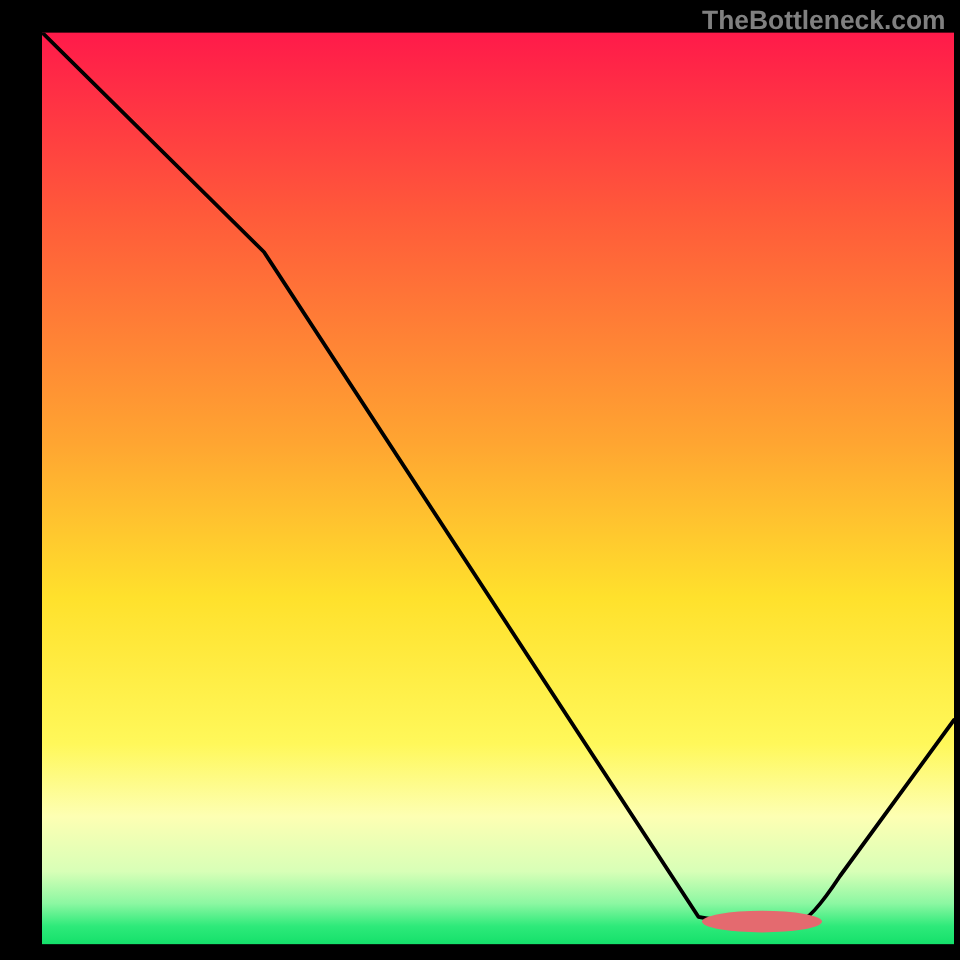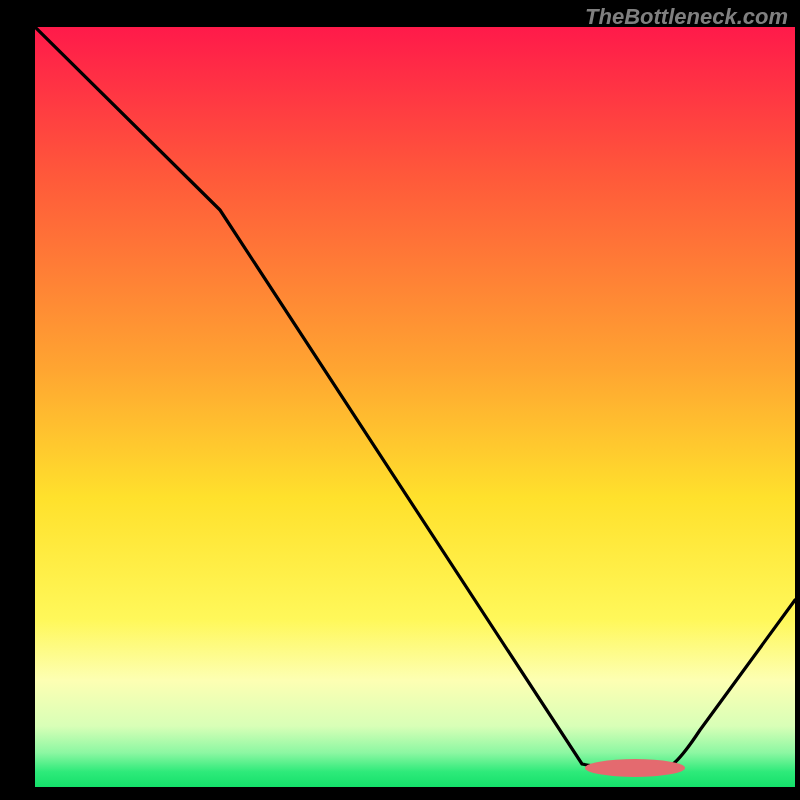--- a/index.html
+++ b/index.html
@@ -10,21 +10,20 @@
     background: #000;
     position: relative;
     font-family: Arial, Helvetica, sans-serif;
   }
   .chart-container {
     position: absolute;
     top: 0;
     left: 0;
     width: 800px;
     height: 800px;
-    font-style: italic;
   }
   .watermark {
     position: absolute;
     top: 4px;
     right: 12px;
     font-size: 22px;
     font-weight: bold;
     color: #808080;
     z-index: 10;
     letter-spacing: 0px;

